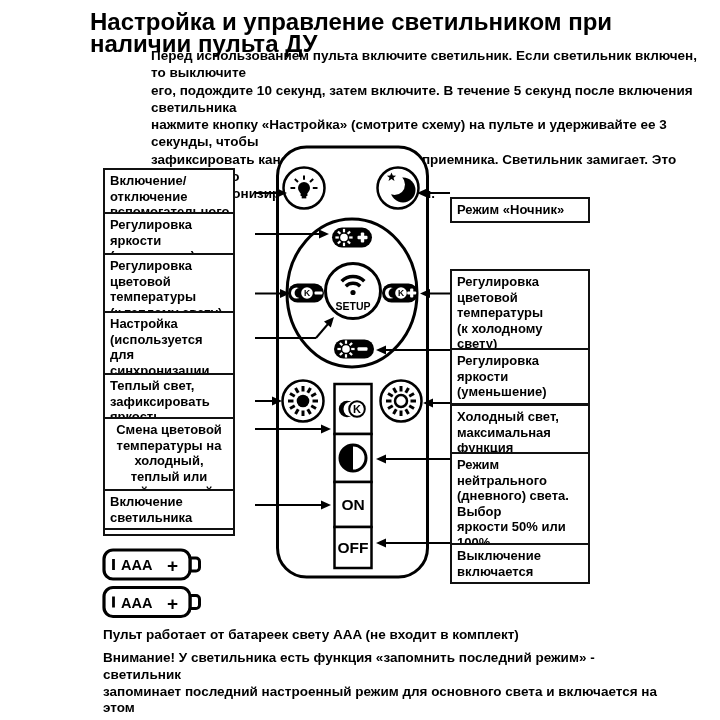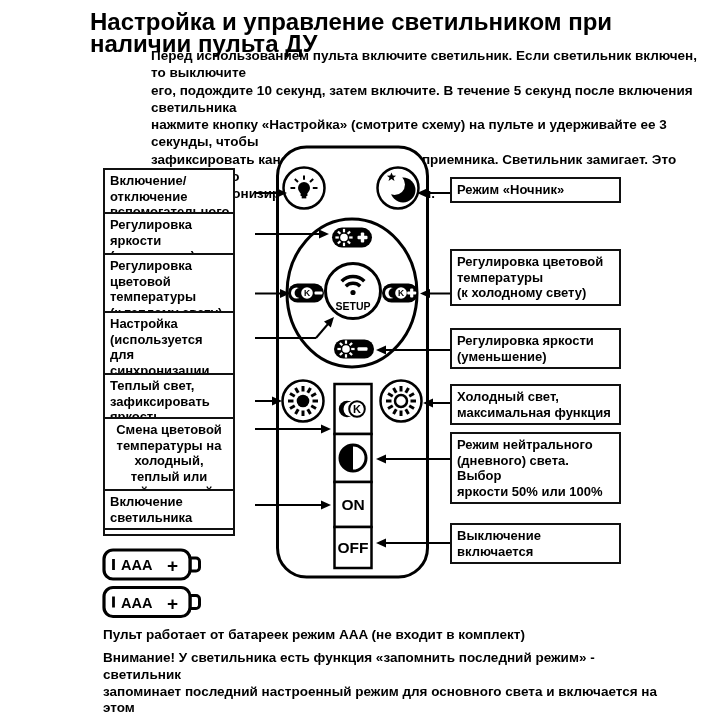--- a/index.html
+++ b/index.html
@@ -9,21 +9,21 @@
   .page-title{left:90px;top:11px;width:560px;
       font-size:24px;font-weight:bold;line-height:22px;}
   .para{font-size:13.5px;font-weight:bold;line-height:17.3px;white-space:pre-line;}
   .intro{left:103px;top:47px;width:552px;margin-left:48px;}
   .battery-note{left:103px;top:626px;width:560px;}
   .warning{left:103px;top:650px;width:560px;line-height:16.8px;}
   .callout{position:absolute;border:2px solid #111;background:#fff;
       font-size:13px;font-weight:bold;line-height:15.5px;
       padding:3px 5px;white-space:pre-line;box-sizing:border-box;}
   .co-left{left:103px;width:132px;}
-  .co-right{left:450px;width:171px;}
+  .co-right{left:450px;width:140px;margin-top:20px;}
   svg text{font-family:"Liberation Sans", sans-serif;font-weight:bold;fill:#000;}
   .diagram{left:0;top:0;}
 </style>
 </head>
 <body>
 
 <div class="abs page-title">Настройка и управление светильником при наличии пульта ДУ</div>
 <div class="abs para intro">Перед использованием пульта включите светильник. Если светильник включен, то выключите
 его, подождите 10 секунд, затем включите. В течение 5 секунд после включения светильника
 нажмите кнопку «Настройка» (смотрите схему) на пульте и удерживайте ее 3 секунды, чтобы
@@ -262,17 +262,17 @@
 (к холодному свету)</div>
 <div class="callout co-right" style="top:328px;">Регулировка яркости
 (уменьшение)</div>
 <div class="callout co-right" style="top:384px;">Холодный свет,
 максимальная функция</div>
 <div class="callout co-right" style="top:432px;">Режим нейтрального
 (дневного) света. Выбор
 яркости 50% или 100%</div>
 <div class="callout co-right" style="top:523px;">Выключение включается</div>
 
-<div class="abs para battery-note">Пульт работает от батареек режим AAA (не входит в комплект)</div>
+<div class="abs para battery-note">Пульт работает от батареек свету AAA (не входит в комплект)</div>
 <div class="abs para warning">Внимание! У светильника есть функция «запомнить последний режим» - светильник
 запоминает последний настроенный режим для основного света и включается на этом
 режиме с пульта или от настенного переключателя. Функция не распространяется на
 вспомогательный свет.</div>
 
 </body></html>

